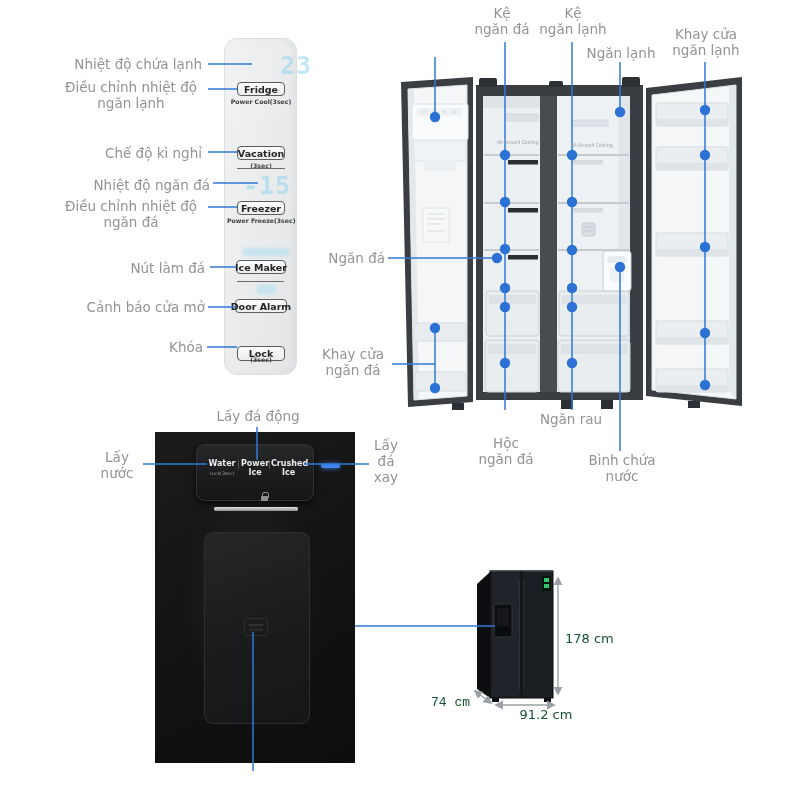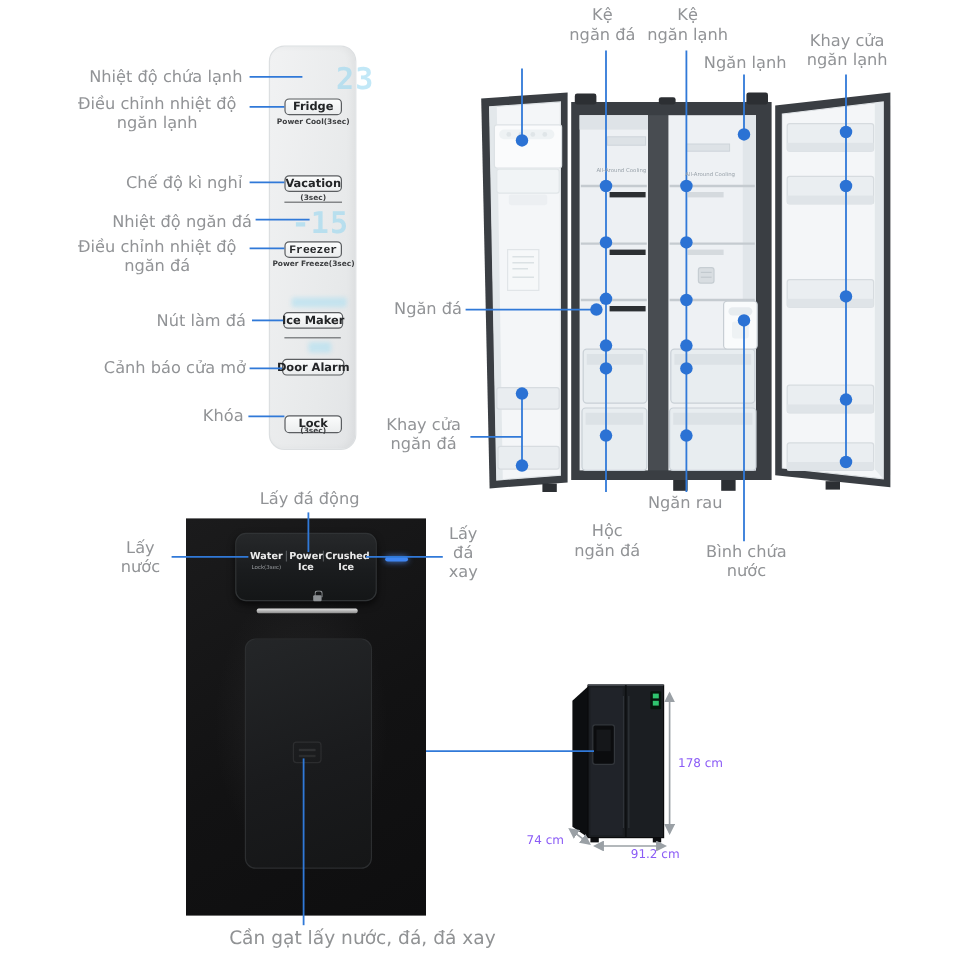--- a/index.html
+++ b/index.html
@@ -3,21 +3,21 @@
 <meta charset="utf-8">
 <style>
   html,body{margin:0;padding:0;background:#fff;}
   .stage{position:relative;width:800px;height:800px;background:#ffffff;overflow:hidden;
          font-family:"DejaVu Sans","Liberation Sans",sans-serif;}
   .stage *{box-sizing:border-box;}
   
   .lbl{position:absolute;color:#919396;font-size:13.5px;line-height:1.2;white-space:pre-line;z-index:3;}
   .lbl.c{text-align:center;}
   .lbl.r{text-align:right;white-space:nowrap;}
-  .dim{position:absolute;color:#8b5cf6;font-size:10px;z-index:3;white-space:nowrap;}
+  .dim{position:absolute;color:#14532d;font-size:13px;z-index:3;white-space:nowrap;}
   .caption{position:absolute;color:#909294;font-size:15.5px;z-index:3;text-align:center;}
   
   .panel{position:absolute;left:224px;top:38px;width:73px;height:337px;border-radius:13px;
          background:linear-gradient(100deg,#f1f2f3,#e7e9ea 70%,#e2e4e6);border:1px solid #dcdfe1;
          box-shadow:inset -3px 0 6px rgba(0,0,0,0.04);z-index:1;}
   .pbtn{position:absolute;display:flex;align-items:center;justify-content:center;
         background:linear-gradient(#fbfcfc,#ebedee);border:1.4px solid #5b5e61;border-radius:4px;
         font-size:9.5px;font-weight:bold;color:#232527;z-index:1;white-space:nowrap;}
   .psub{position:absolute;text-align:center;font-size:6.2px;font-weight:bold;color:#3c3e40;z-index:1;white-space:nowrap;}
   .psep{position:absolute;border-top:1.2px solid #6b6e71;z-index:1;}
@@ -63,21 +63,21 @@
   <div class="pled" style="left:246px;top:51px;width:44px;margin-left:28px;">23</div>
   <div class="pled" style="left:242px;top:171px;width:50px;">-15</div>
   <div class="glow" style="left:243px;top:248px;width:46px;height:8px;"></div>
   <div class="glow" style="left:257px;top:285px;width:19px;height:9px;"></div>
 
   <div class="pbtn" style="left:237px;top:82px;width:48px;height:14px;">Fridge</div>
   <div class="psub" style="left:229px;top:98px;width:64px;">Power Cool(3sec)</div>
   <div class="pbtn" style="left:237px;top:146px;width:48px;height:14px;">Vacation</div>
   <div class="psub" style="left:229px;top:162px;width:64px;">(3sec)</div>
   <div class="psep" style="left:237px;top:168px;width:48px;"></div>
-  <div class="pbtn" style="left:237px;top:201px;width:48px;height:14px;font-family:Liberation Mono, monospace;">Freezer</div>
+  <div class="pbtn" style="left:237px;top:201px;width:48px;height:14px;">Freezer</div>
   <div class="psub" style="left:227px;top:217px;width:68px;">Power Freeze(3sec)</div>
   <div class="pbtn" style="left:236px;top:260px;width:50px;height:14px;">Ice Maker</div>
   <div class="psep" style="left:237px;top:281px;width:47px;"></div>
   <div class="pbtn" style="left:235px;top:299px;width:52px;height:14px;">Door Alarm</div>
   <div class="pbtn" style="left:237px;top:346px;width:48px;height:15px;">Lock</div>
   <div class="psub" style="left:229px;top:356px;width:64px;">(3sec)</div>
 
   <div class="lbl r" style="right:598px;top:56px;">Nhiệt độ chứa lạnh</div>
   <div class="lbl c" style="left:57px;top:79px;width:148px;">Điều chỉnh nhiệt độ
 ngăn lạnh</div>
@@ -125,24 +125,23 @@
       <div class="leverbadge"></div>
     </div>
   </div>
 
   <div class="lbl c" style="left:206px;top:408px;width:104px;">Lấy đá động</div>
   <div class="lbl c" style="left:92px;top:449px;width:50px;">Lấy
 nước</div>
   <div class="lbl c" style="left:367px;top:437px;width:38px;">Lấy
 đá
 xay</div>
-  <div class="caption" style="left:150px;top:773px;width:304px;">Cần gạt lấy nước, đá, đá xay</div>
 
   <div class="dim" style="left:565px;top:631px;">178 cm</div>
-  <div class="dim" style="left:418px;top:695px;width:52px;text-align:right;">74 cm</div>
+  <div class="dim" style="left:418px;top:695px;width:52px;text-align:right;font-family:Liberation Mono, monospace;">74 cm</div>
   <div class="dim" style="left:516px;top:707px;width:60px;text-align:center;">91.2 cm</div>
 
   <svg class="art" width="800" height="800" viewBox="0 0 800 800">
     <defs>
       <marker id="ah" viewBox="0 0 10 10" refX="8" refY="5" markerWidth="6.5" markerHeight="6.5" orient="auto-start-reverse">
         <path d="M0,0 L10,5 L0,10 z" fill="#9aa0a5"></path>
       </marker>
     </defs>
 
     <g>

